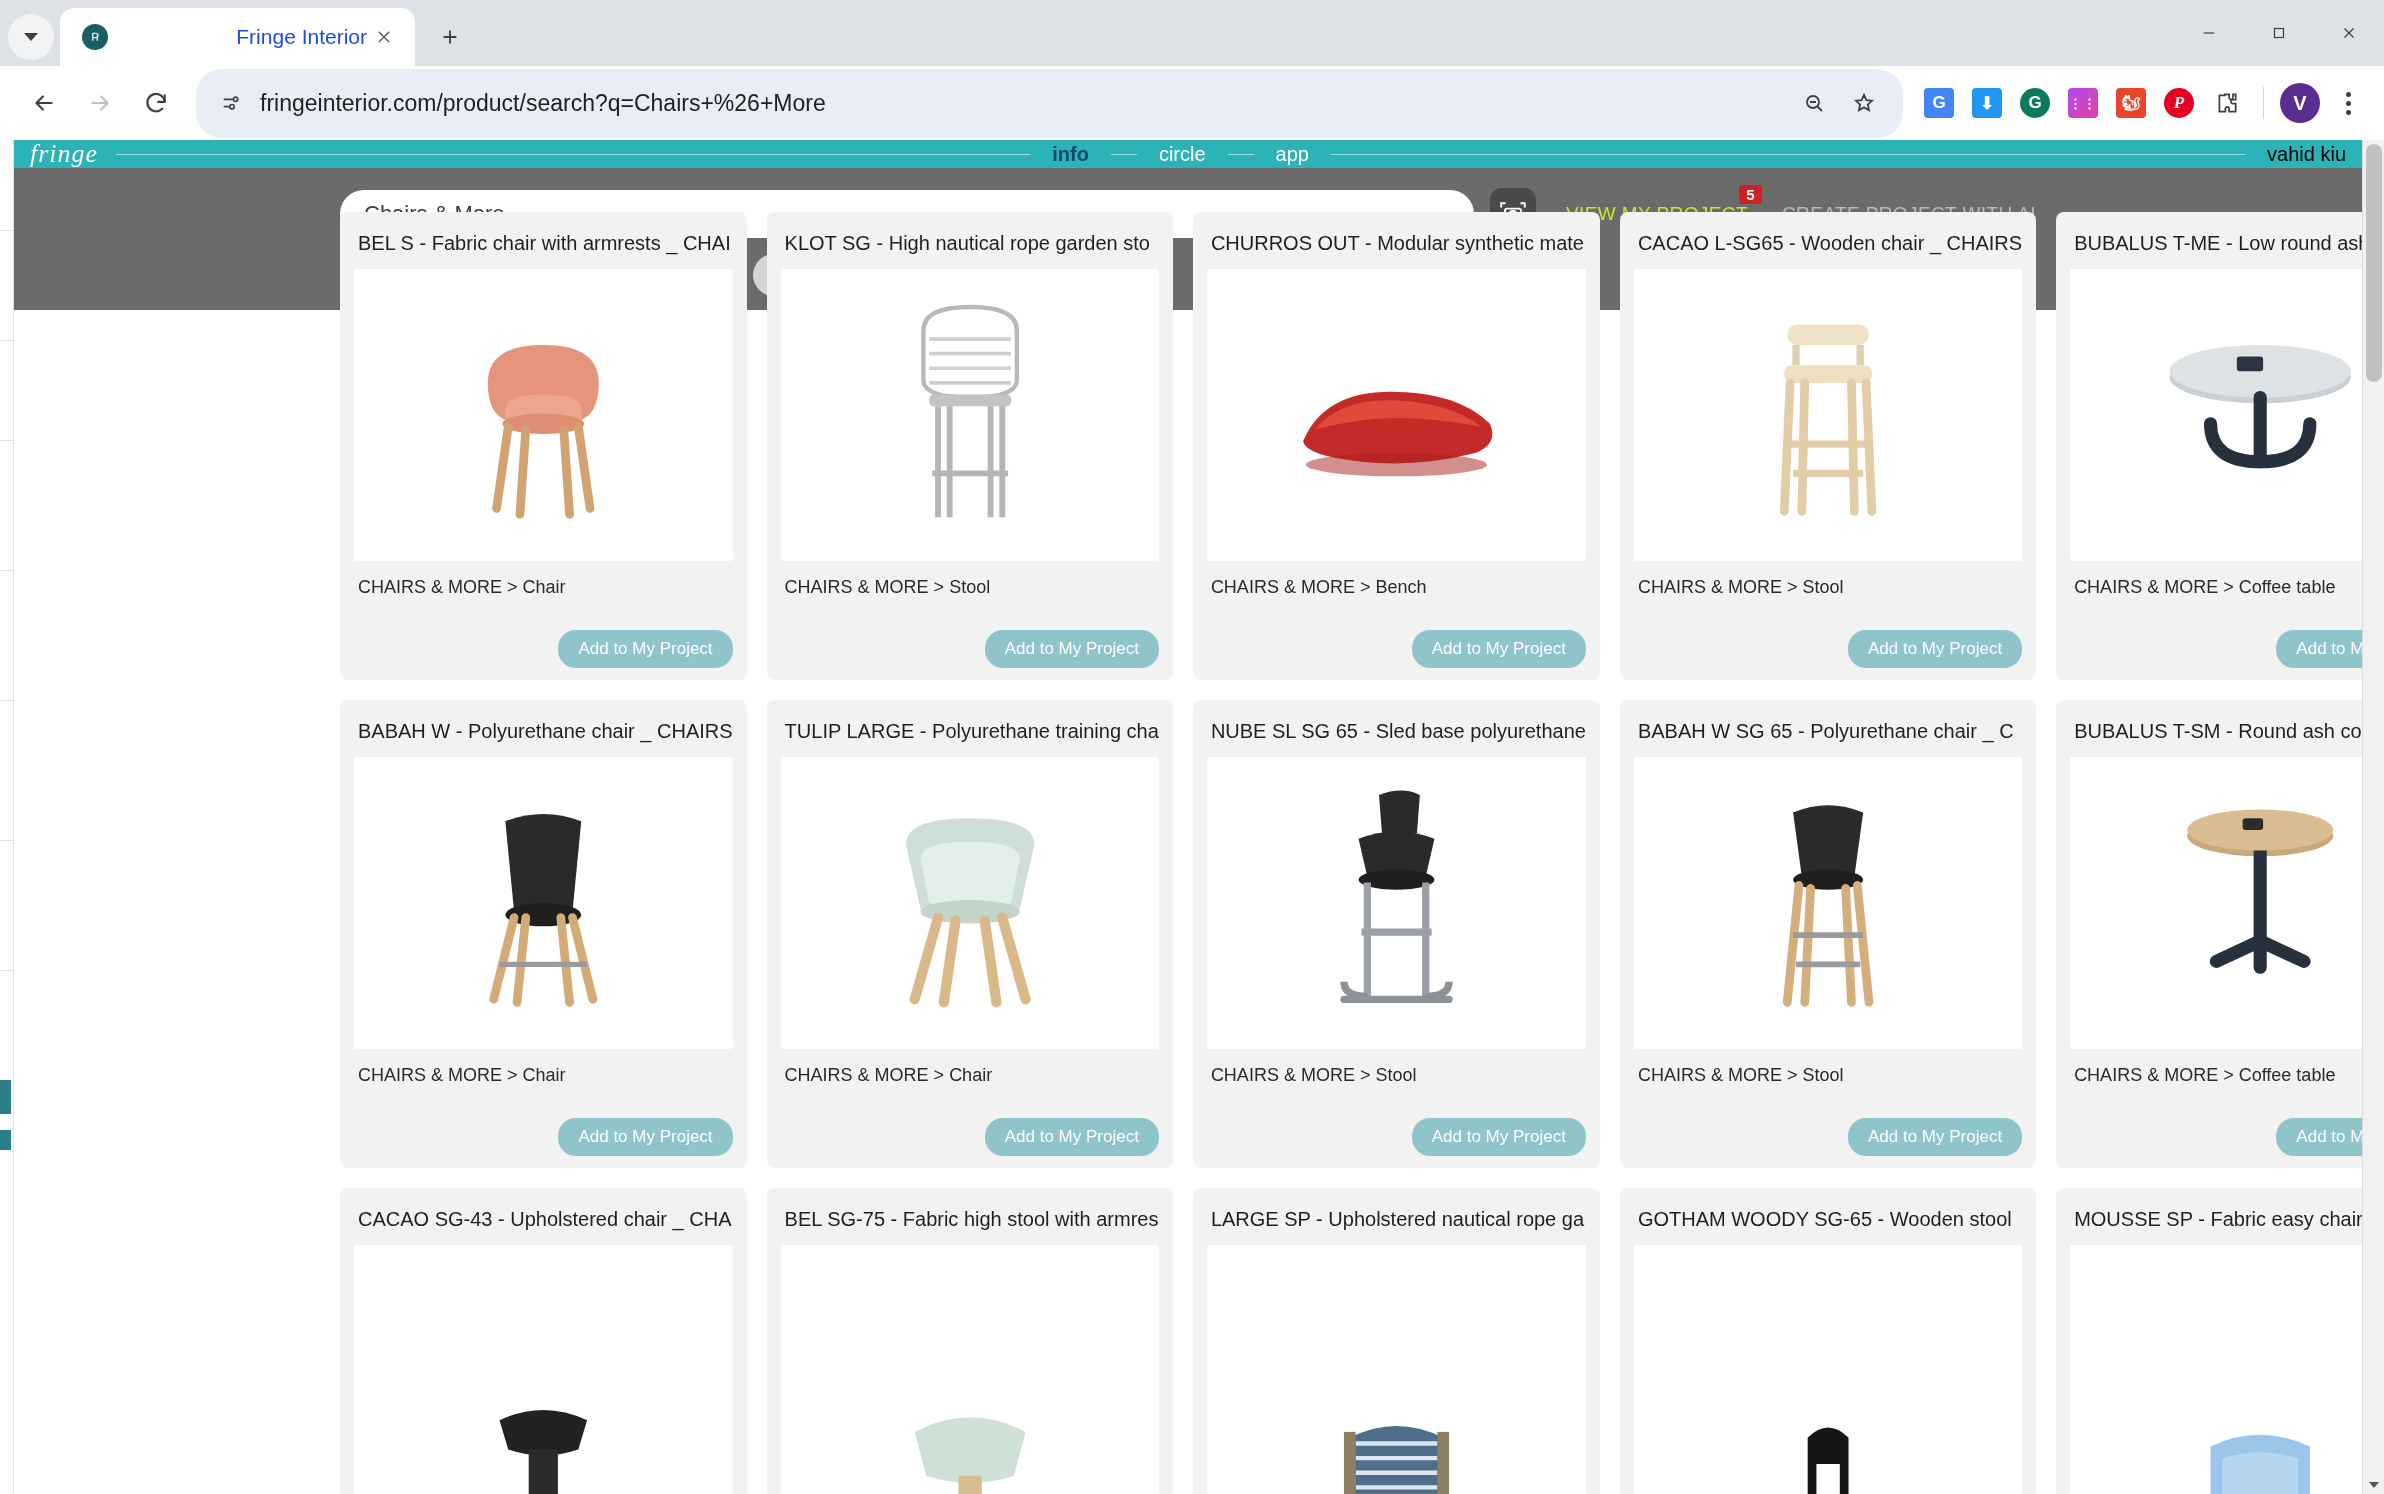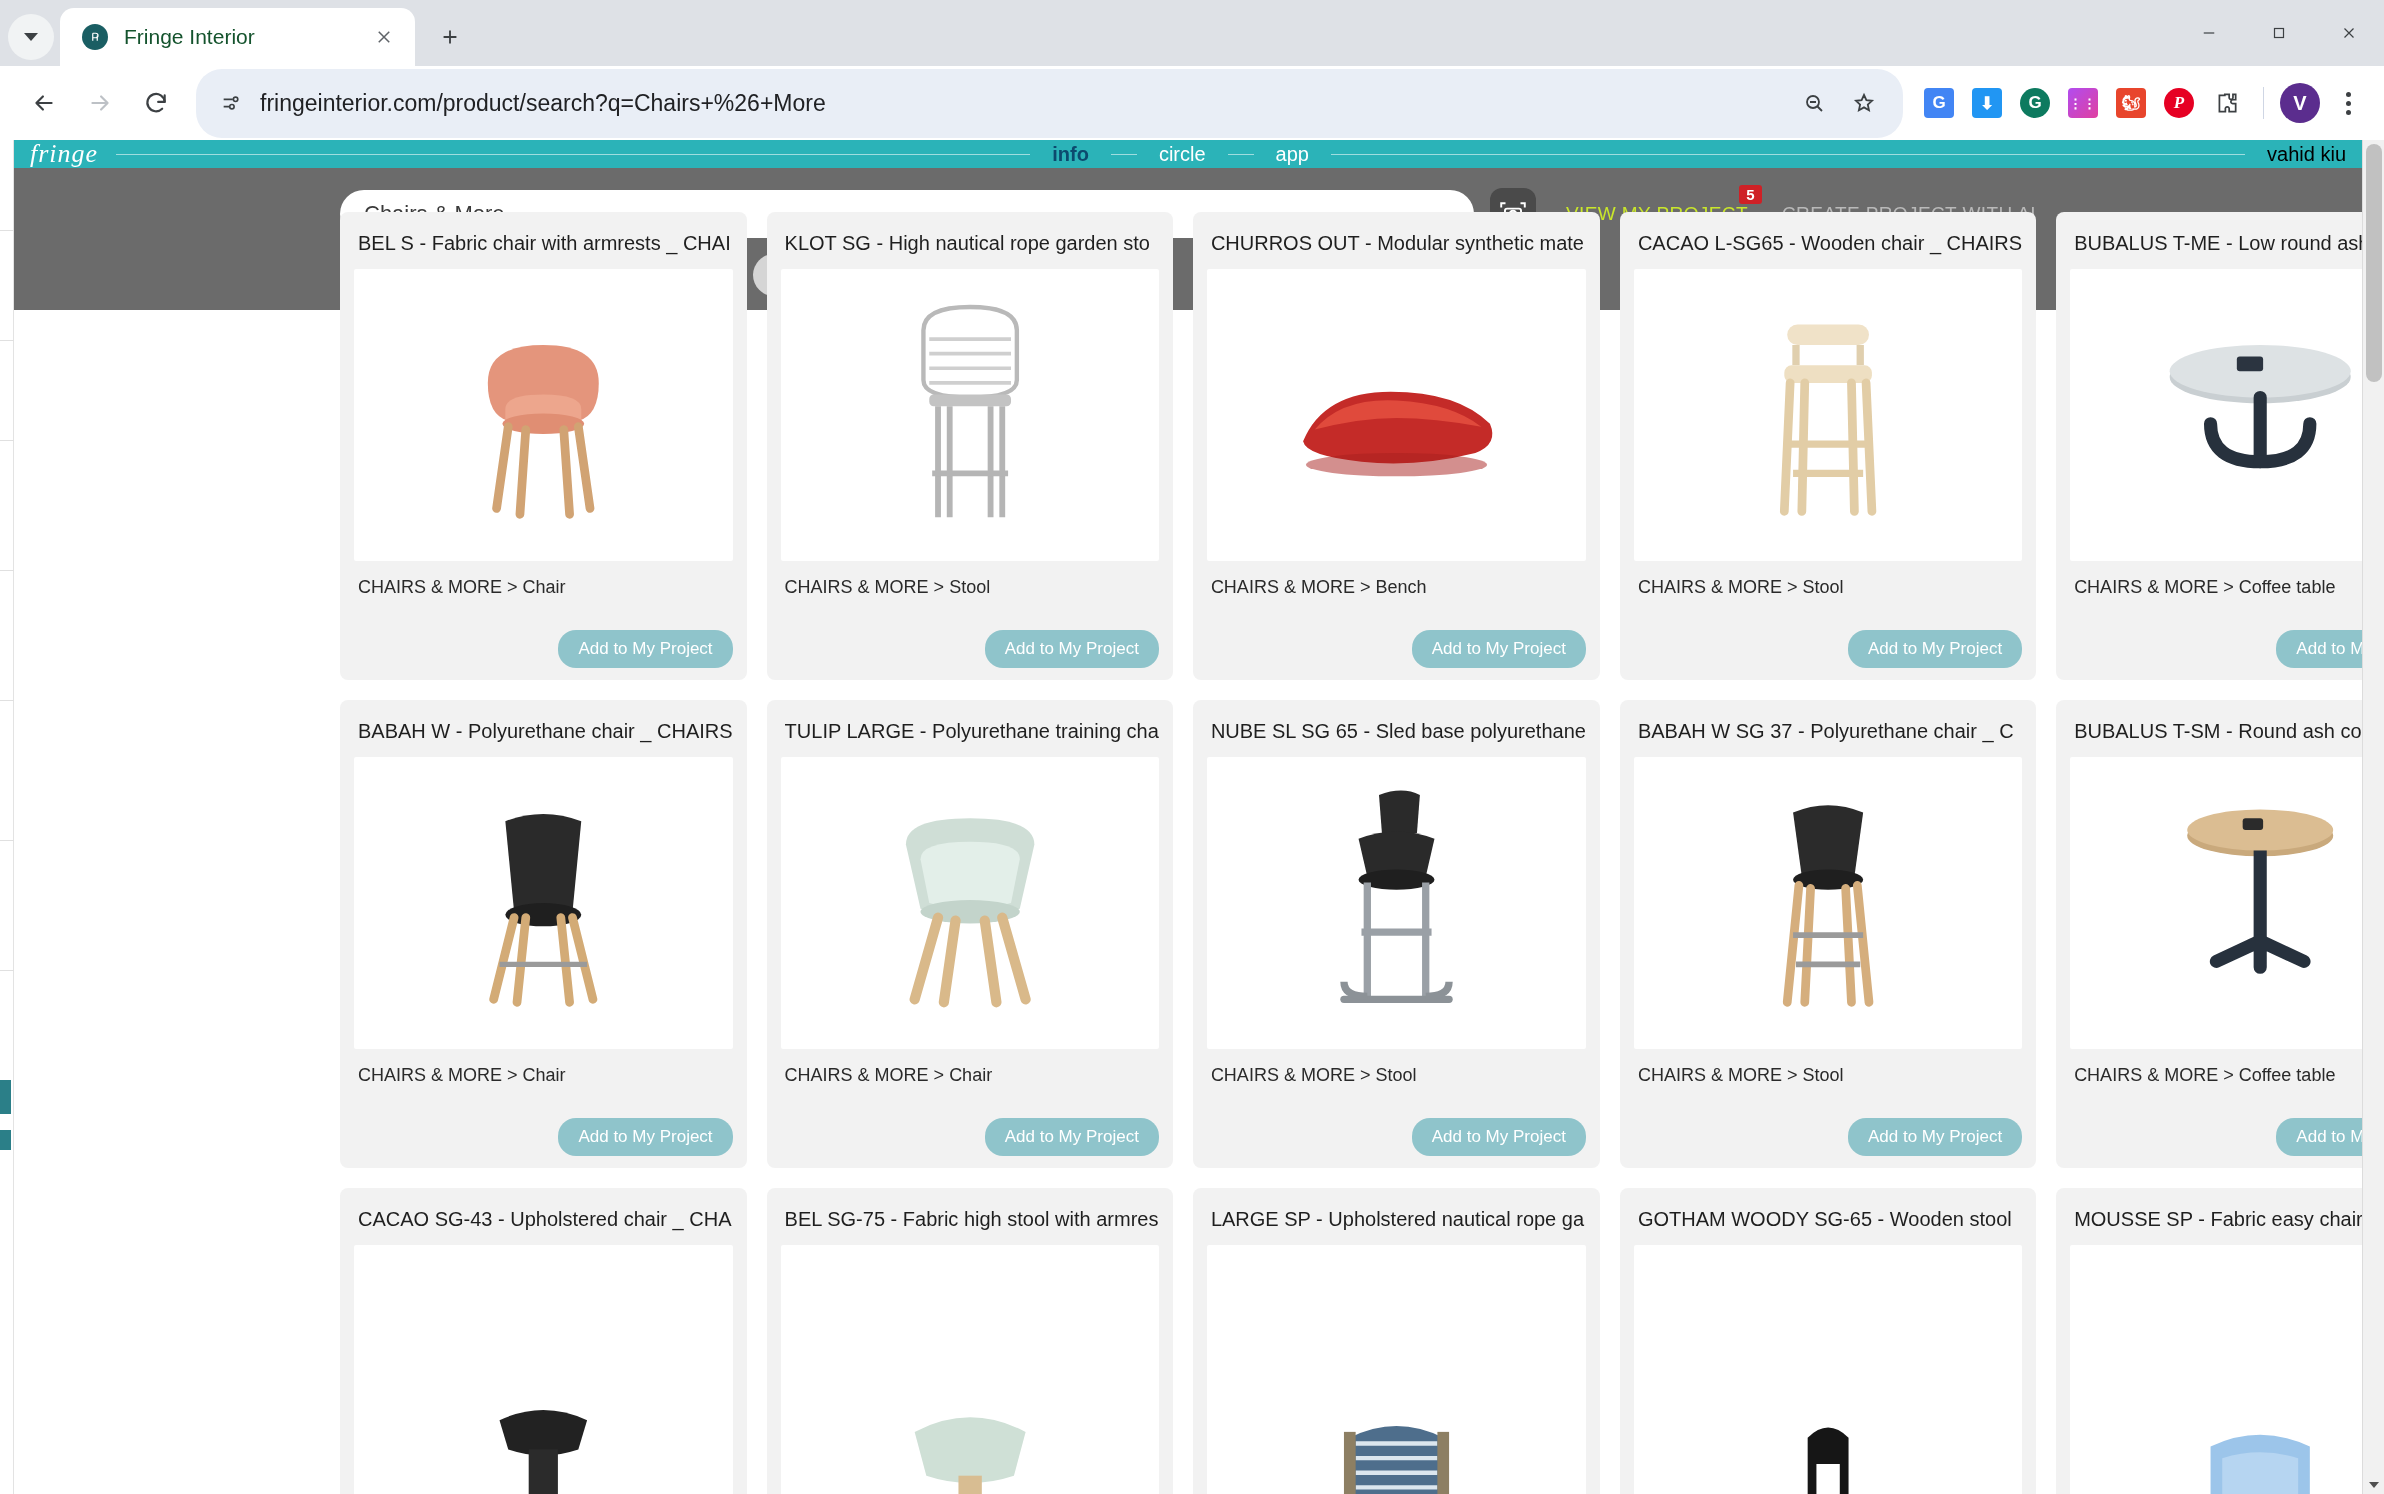--- a/index.html
+++ b/index.html
@@ -27,21 +27,21 @@
     height: 58px; width: 355px; background: #fff; border-radius: 14px 14px 0 0;
     display: flex; align-items: center; padding: 0 14px 0 22px; margin-left: 6px;
     position: relative;
   }
   .tab-fav {
     width: 26px; height: 26px; border-radius: 50%;
     background: #1a5e63; margin-right: 16px; flex: 0 0 26px;
     display:flex;align-items:center;justify-content:center;
   }
   .tab-fav svg { width: 18px; height: 18px; }
-  .tab-title { font-size: 010px; font-size: 21px; color: #14532d; white-space: nowrap; overflow: hidden; flex: 1; }
+  .tab-title { font-size: 010px; font-size: 21px; color: #1d4ed8; white-space: nowrap; overflow: hidden; flex: 1; text-align: right; }
   .tab-close { width: 34px; height: 34px; display: flex; align-items: center; justify-content: center; border-radius: 50%; }
   .tab-close svg { width: 18px; height: 18px; stroke: #5f6368; stroke-width: 2; }
   .newtab {
     width: 46px; height: 46px; margin: 0 0 6px 12px; border-radius: 50%;
     display: flex; align-items: center; justify-content: center;
   }
   .newtab svg { width: 22px; height: 22px; stroke: #3c4043; stroke-width: 2; }
   .win-ctrls { position: absolute; right: 0; top: 0; height: 66px; display: flex; align-items: center; }
   .win-btn { width: 70px; height: 66px; display: flex; align-items: center; justify-content: center; }
   .win-btn svg { width: 18px; height: 18px; stroke: #3c4043; stroke-width: 1.6; fill: none; }
@@ -550,21 +550,21 @@
                   <path d="M64 166h72" stroke="#8c9297" stroke-width="5" stroke-linecap="round"></path>
                   <path d="M80 164q-16 0-16-10M120 164q16 0 16-10" stroke="#8c9297" stroke-width="5" fill="none"></path>
                 </svg>
               </div>
      <div class="card-cat">CHAIRS &amp; MORE &gt; Stool</div>
      <div class="card-btn-row">
        <button class="add-btn">Add to My Project</button>
      </div>
             </div>
             <div class="card">
-              <div class="card-title">BABAH W SG 37 - Polyurethane chair _ C</div>
+              <div class="card-title">BABAH W SG 65 - Polyurethane chair _ C</div>
      <div class="card-img">
                 <svg viewBox="0 0 200 200" preserveAspectRatio="xMidYMid meet">
                   <path d="M76 38q24-10 48 0l-6 44q-18 6-36 0z" fill="#2b2b2b"></path>
                   <ellipse cx="100" cy="84" rx="24" ry="7" fill="#1f1f1f"></ellipse>
                   <path d="M80 88l-8 80M120 88l8 80M88 90l-4 78M112 90l4 78" stroke="#d5ae7d" stroke-width="6" stroke-linecap="round"></path>
                   <path d="M76 122h48M78 142h44" stroke="#9a9a9a" stroke-width="4"></path>
                 </svg>
               </div>
      <div class="card-cat">CHAIRS &amp; MORE &gt; Stool</div>
      <div class="card-btn-row">

